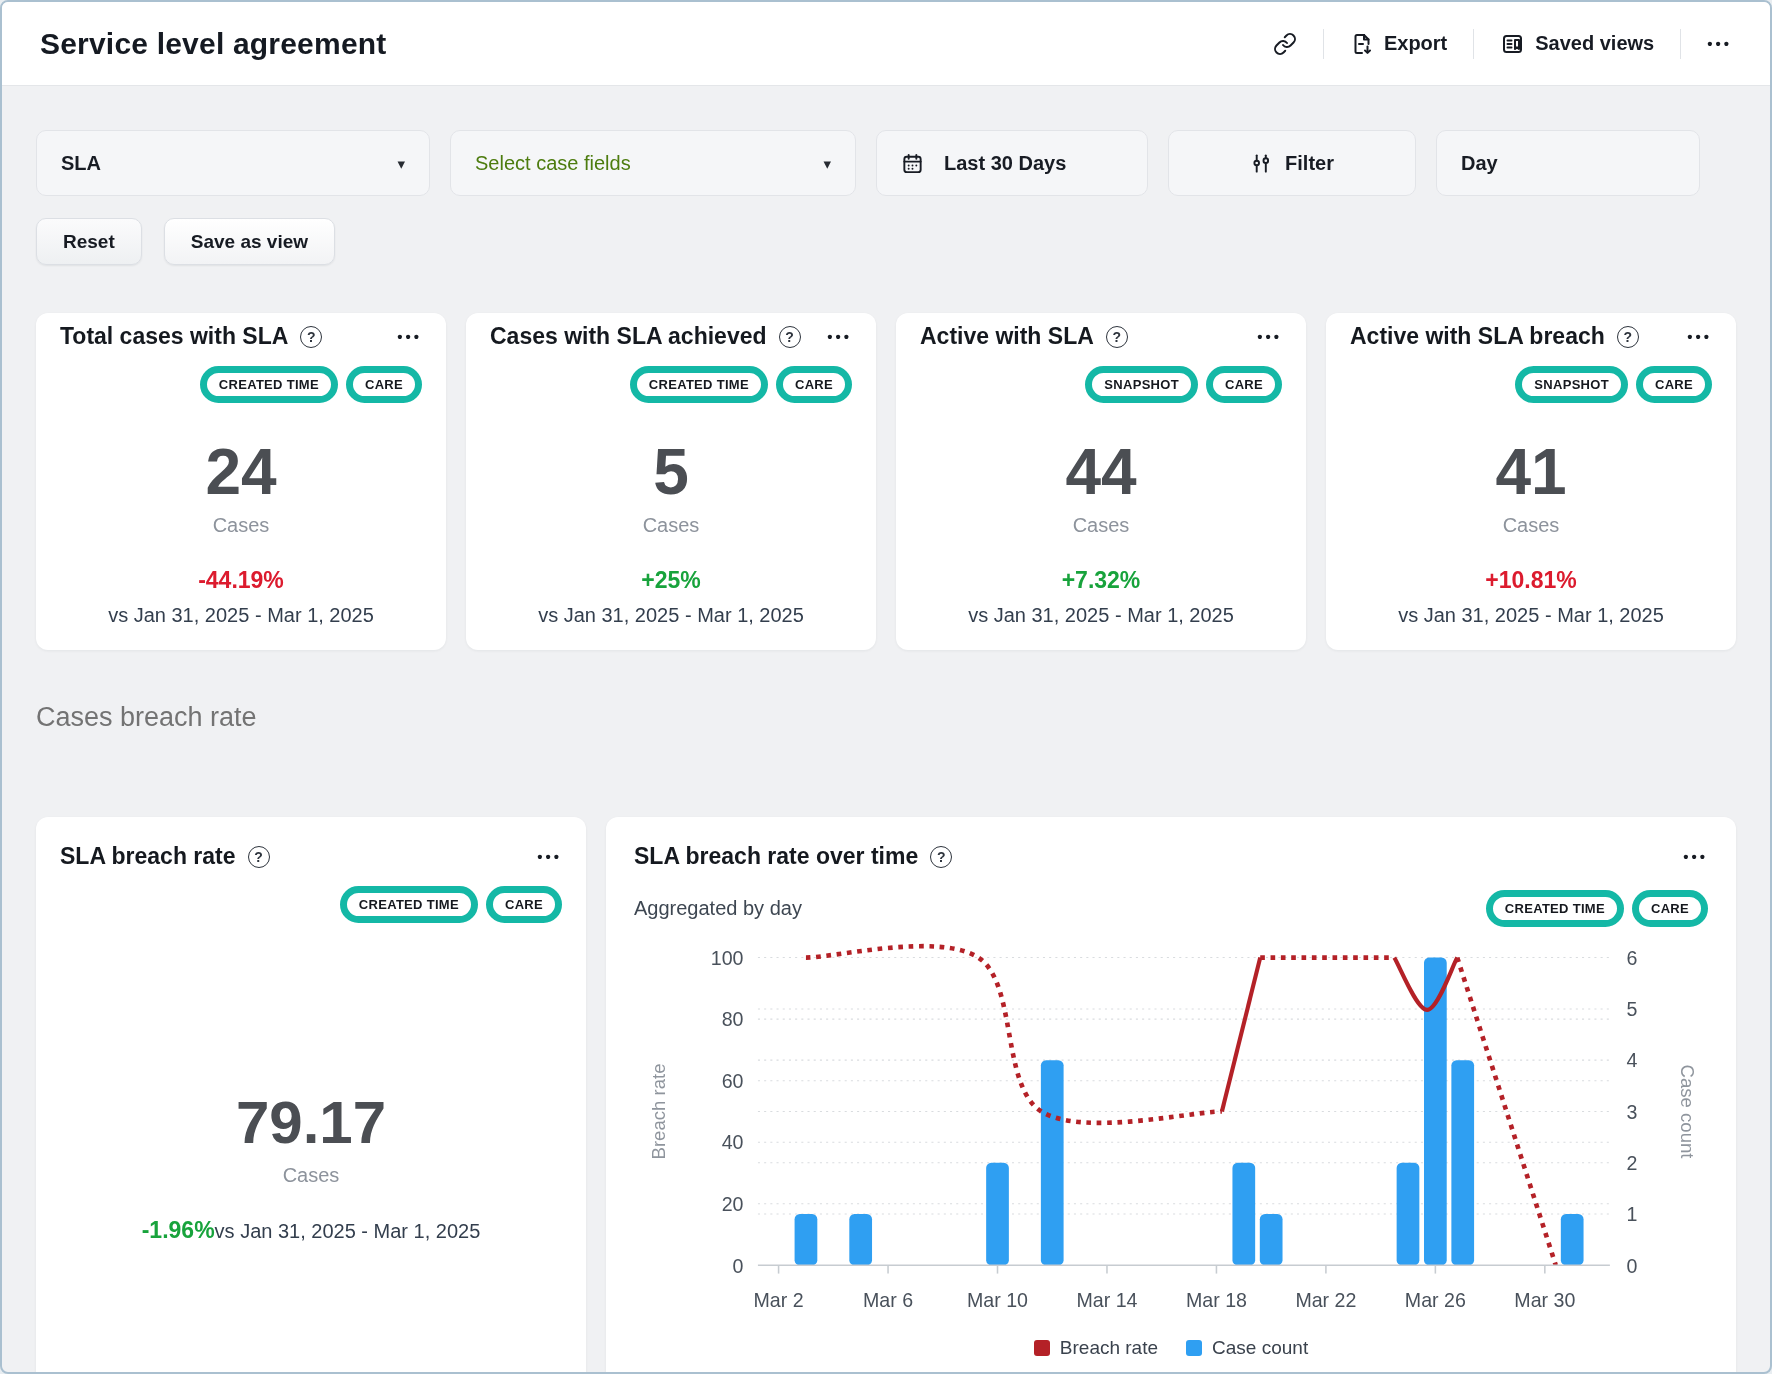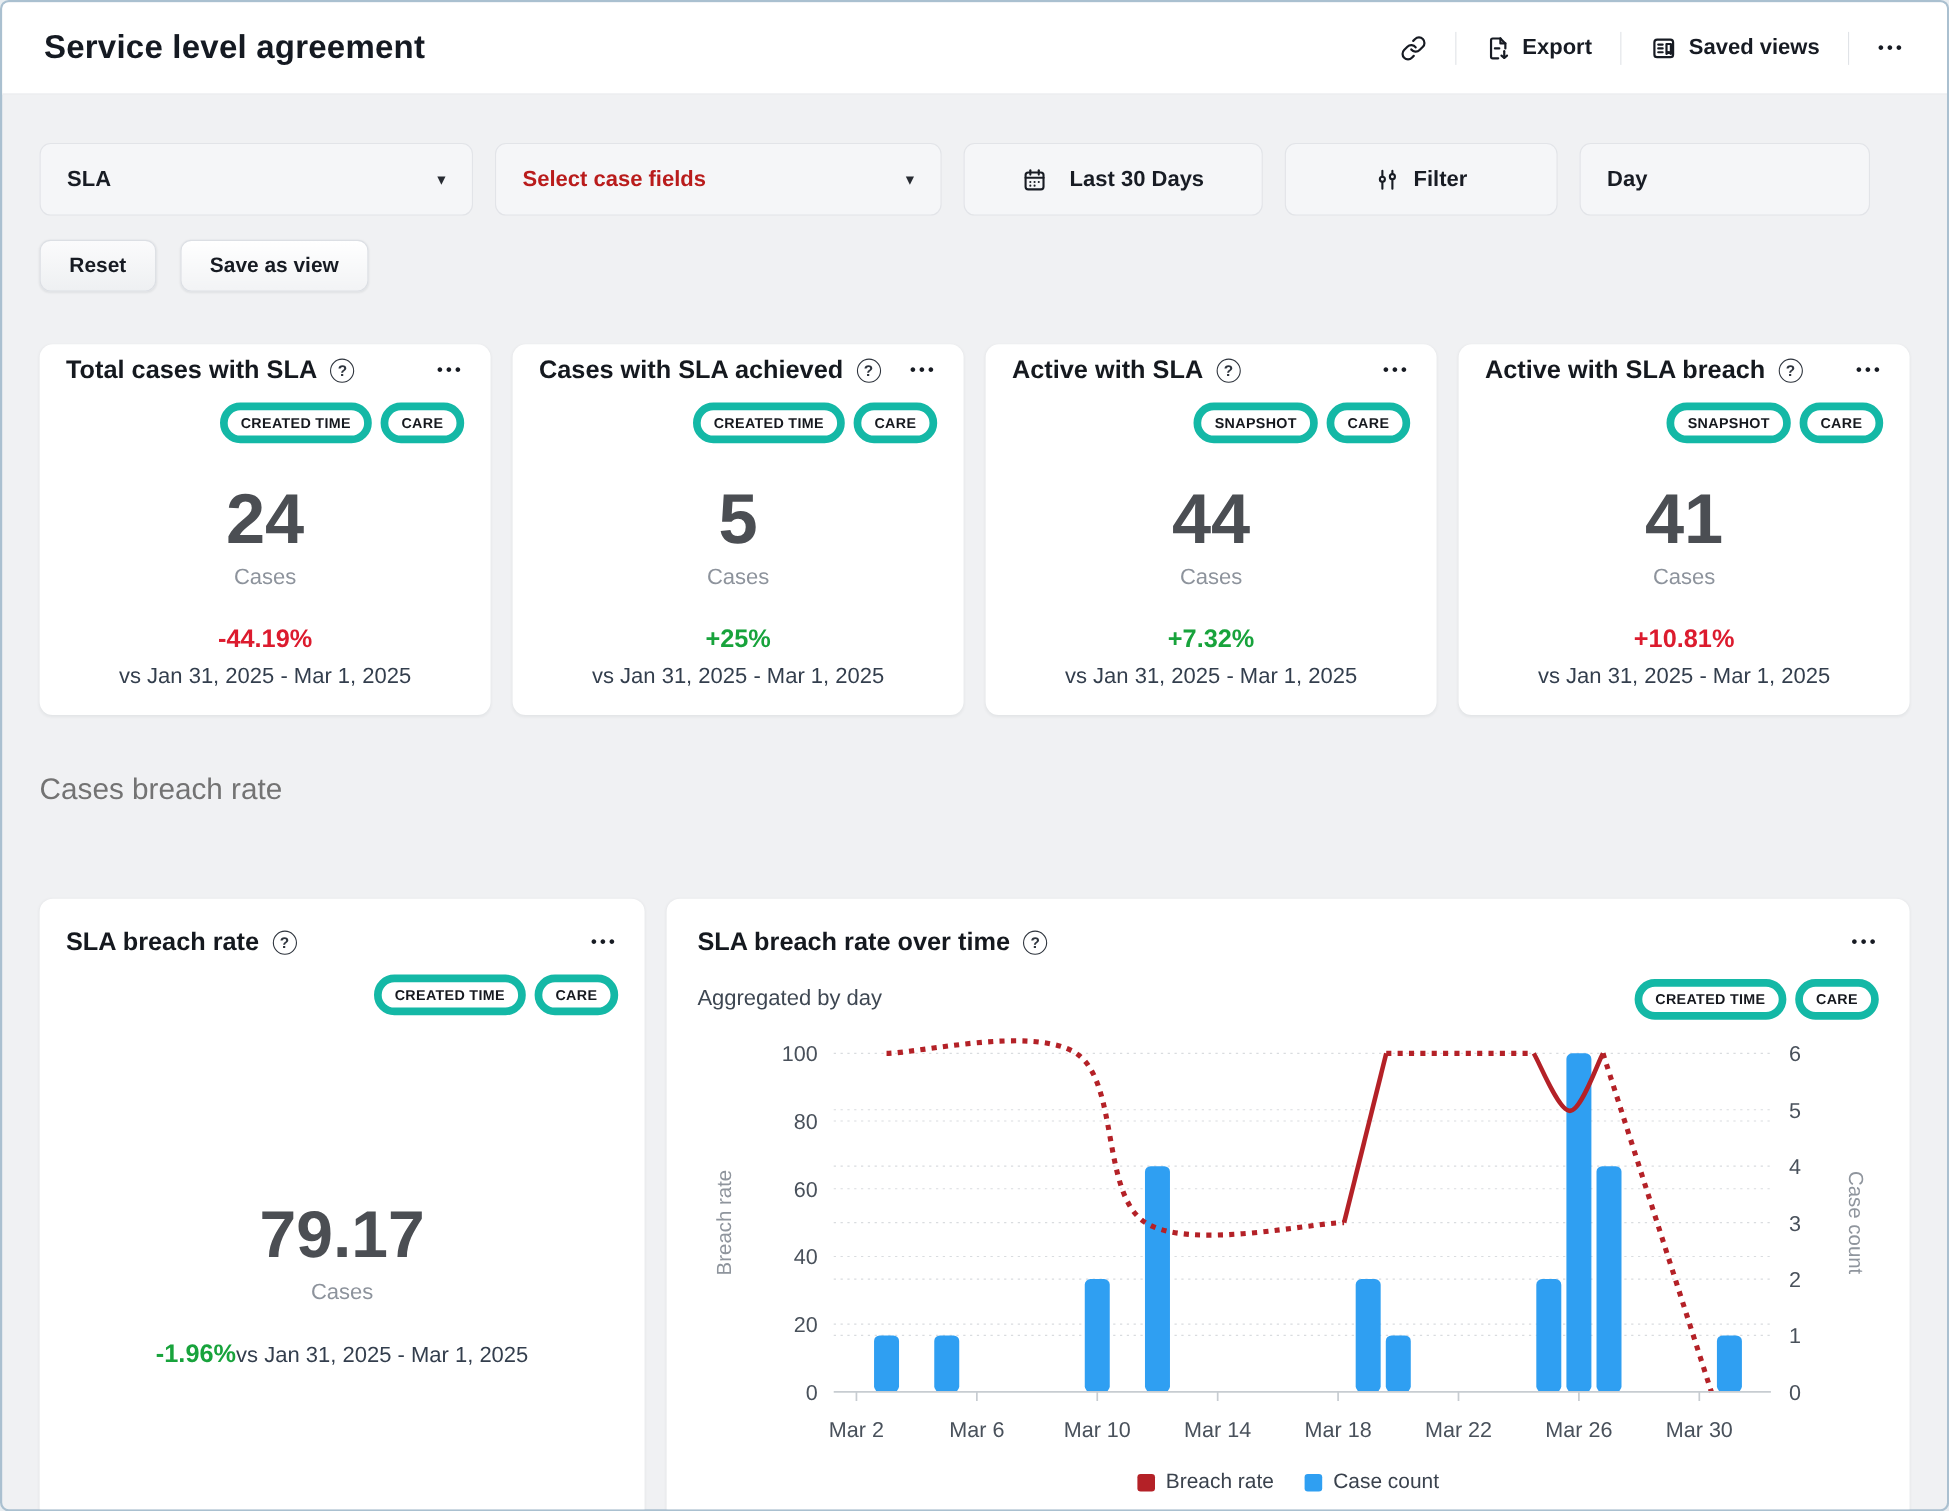--- a/index.html
+++ b/index.html
@@ -43,22 +43,22 @@
     height: 66px; border-radius: 10px;
     border: 1px solid #e2e4e8; background: #f5f6f8;
     display: flex; align-items: center;
     font-size: 20px; color: #181c24; cursor: pointer;
     padding: 0 24px;
   }
   .ctrl .lbl { font-weight: 700; }
   .ctrl-select { justify-content: space-between; }
   .ctrl-sla { width: 394px; }
   .ctrl-fields { width: 406px; }
-  .ctrl-fields .placeholder { color: #b91c1c; font-weight: 700; }
-  .ctrl-date { width: 272px; justify-content: center; gap: 20px; }
+  .ctrl-fields .placeholder { color: #4d7c0f; font-weight: 400; }
+  .ctrl-date { width: 272px; justify-content: flex-start; gap: 20px; }
   .ctrl-day { width: 264px; }
   .ctrl-filter { width: 248px; justify-content: center; gap: 12px; }
   .caret { font-size: 15px; color: #272b32; line-height: 1; }
 
   .action-row { display: flex; gap: 22px; margin-top: 22px; }
   .small-btn {
     height: 47px; border-radius: 10px; padding: 0 26px;
     border: 1px solid #dcdfe4; cursor: pointer;
     font-family: inherit; font-size: 19px; font-weight: 700; color: #171b23;
     background: linear-gradient(#ffffff, #f2f3f5);

